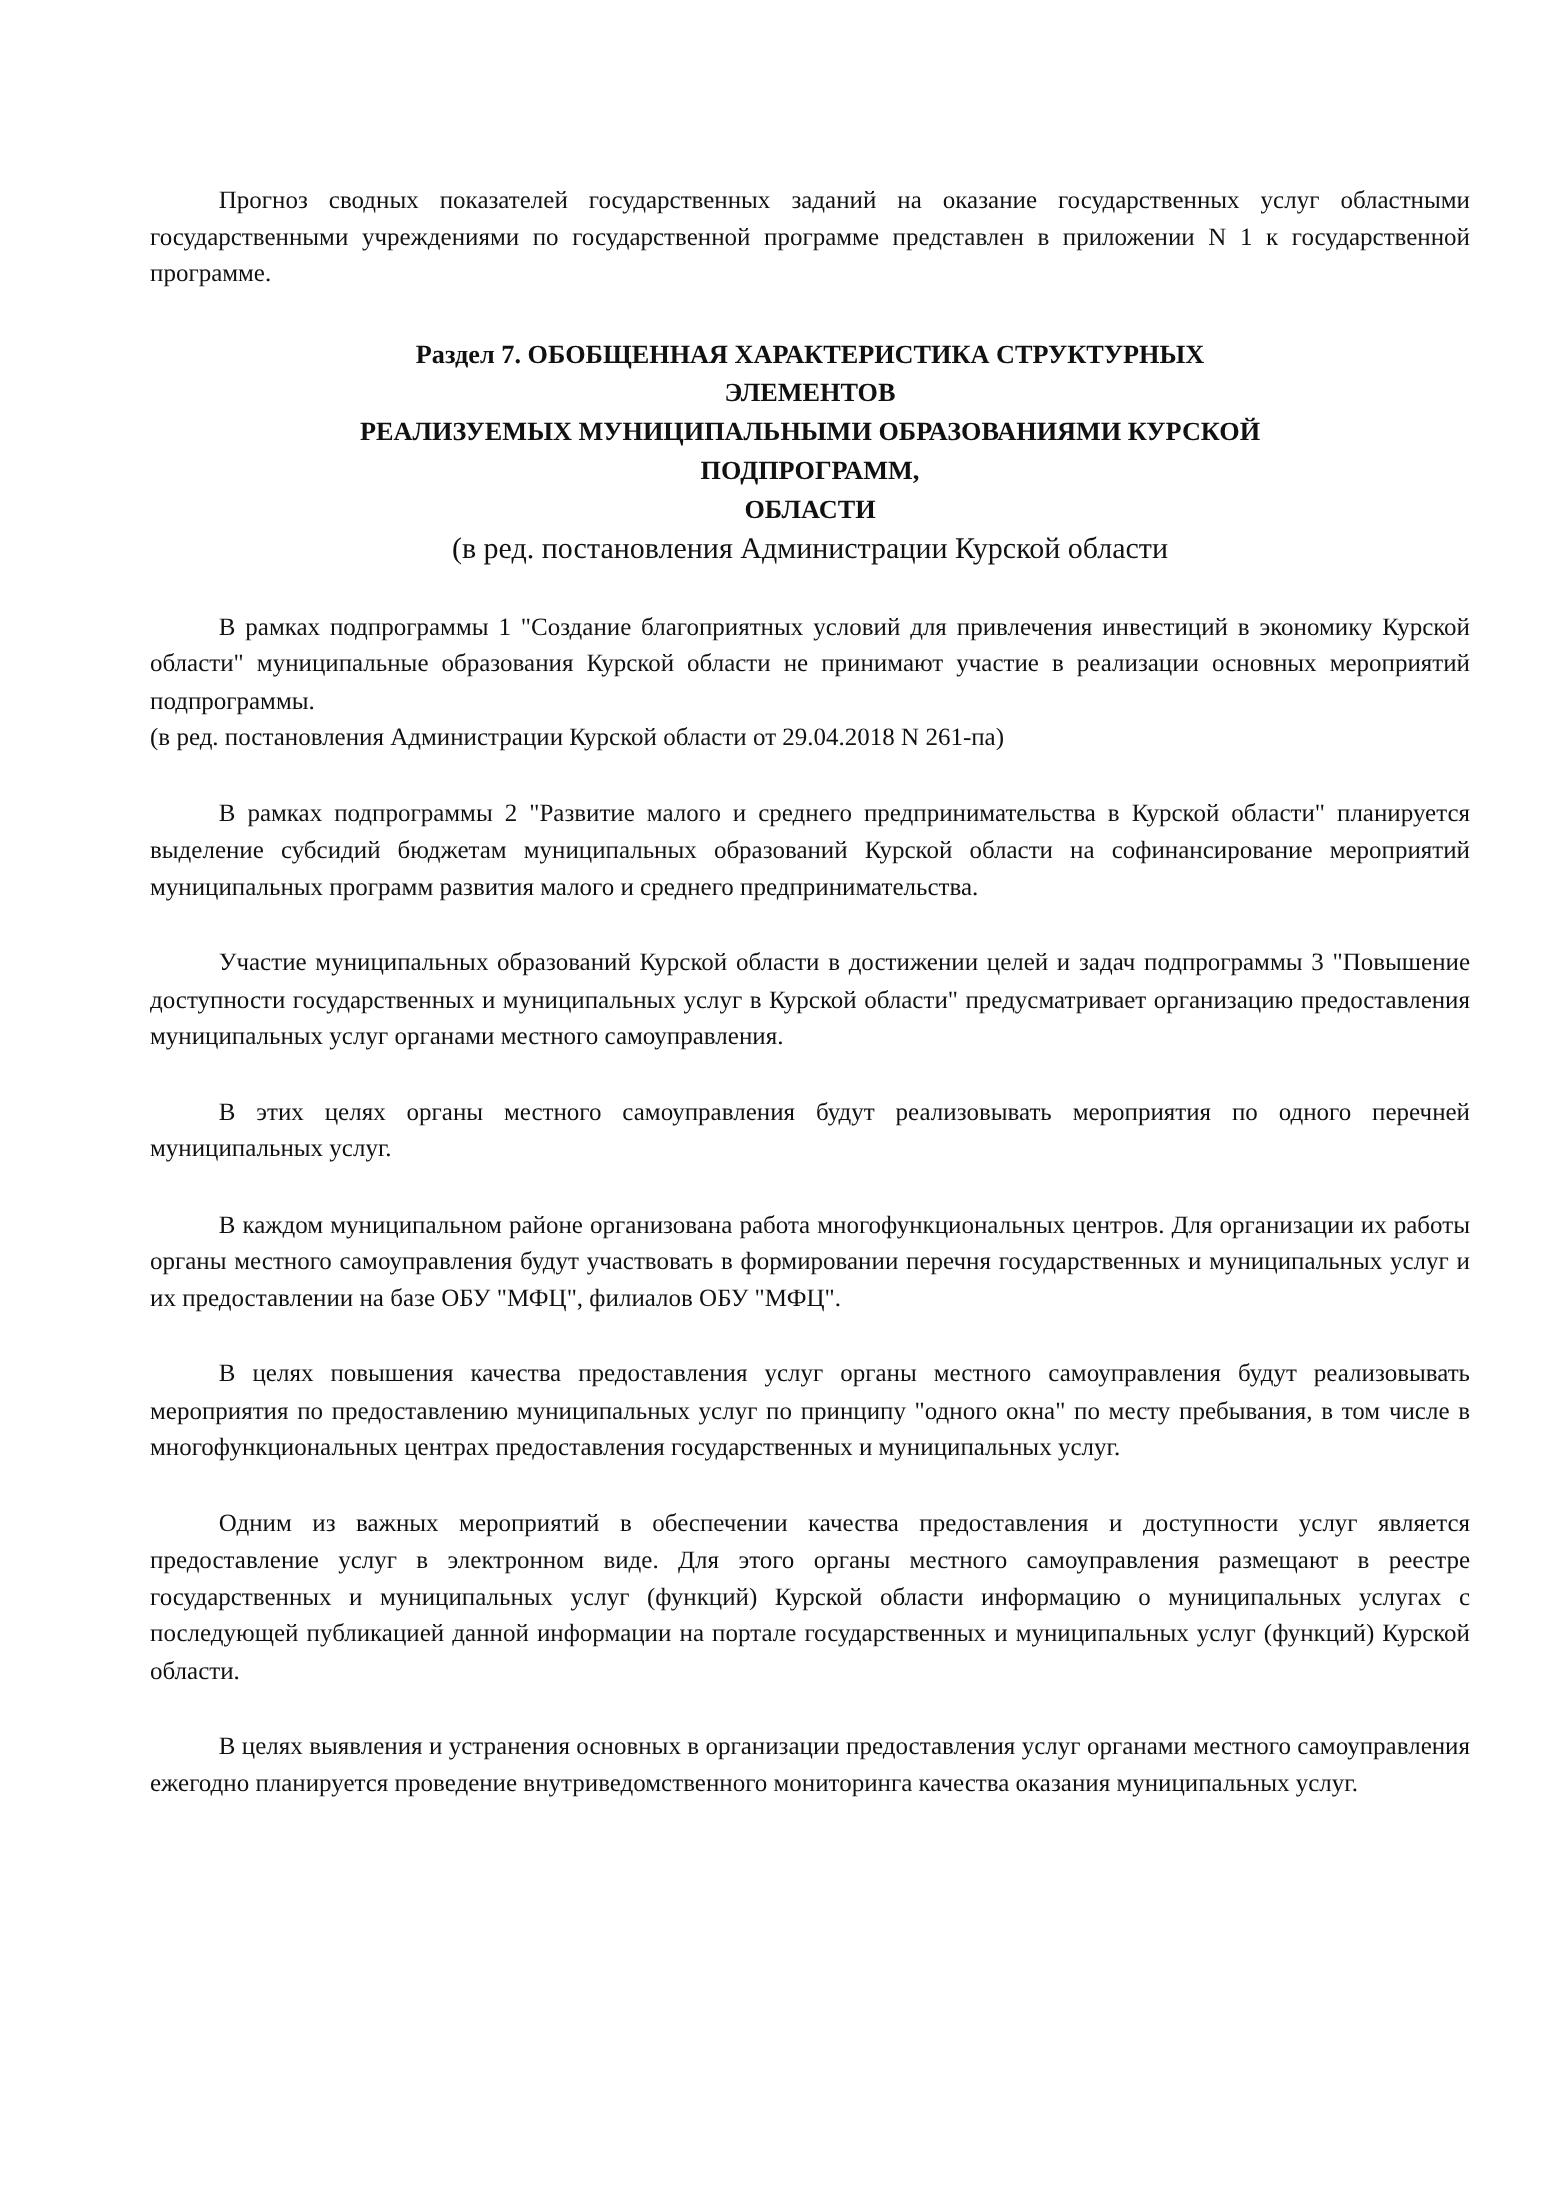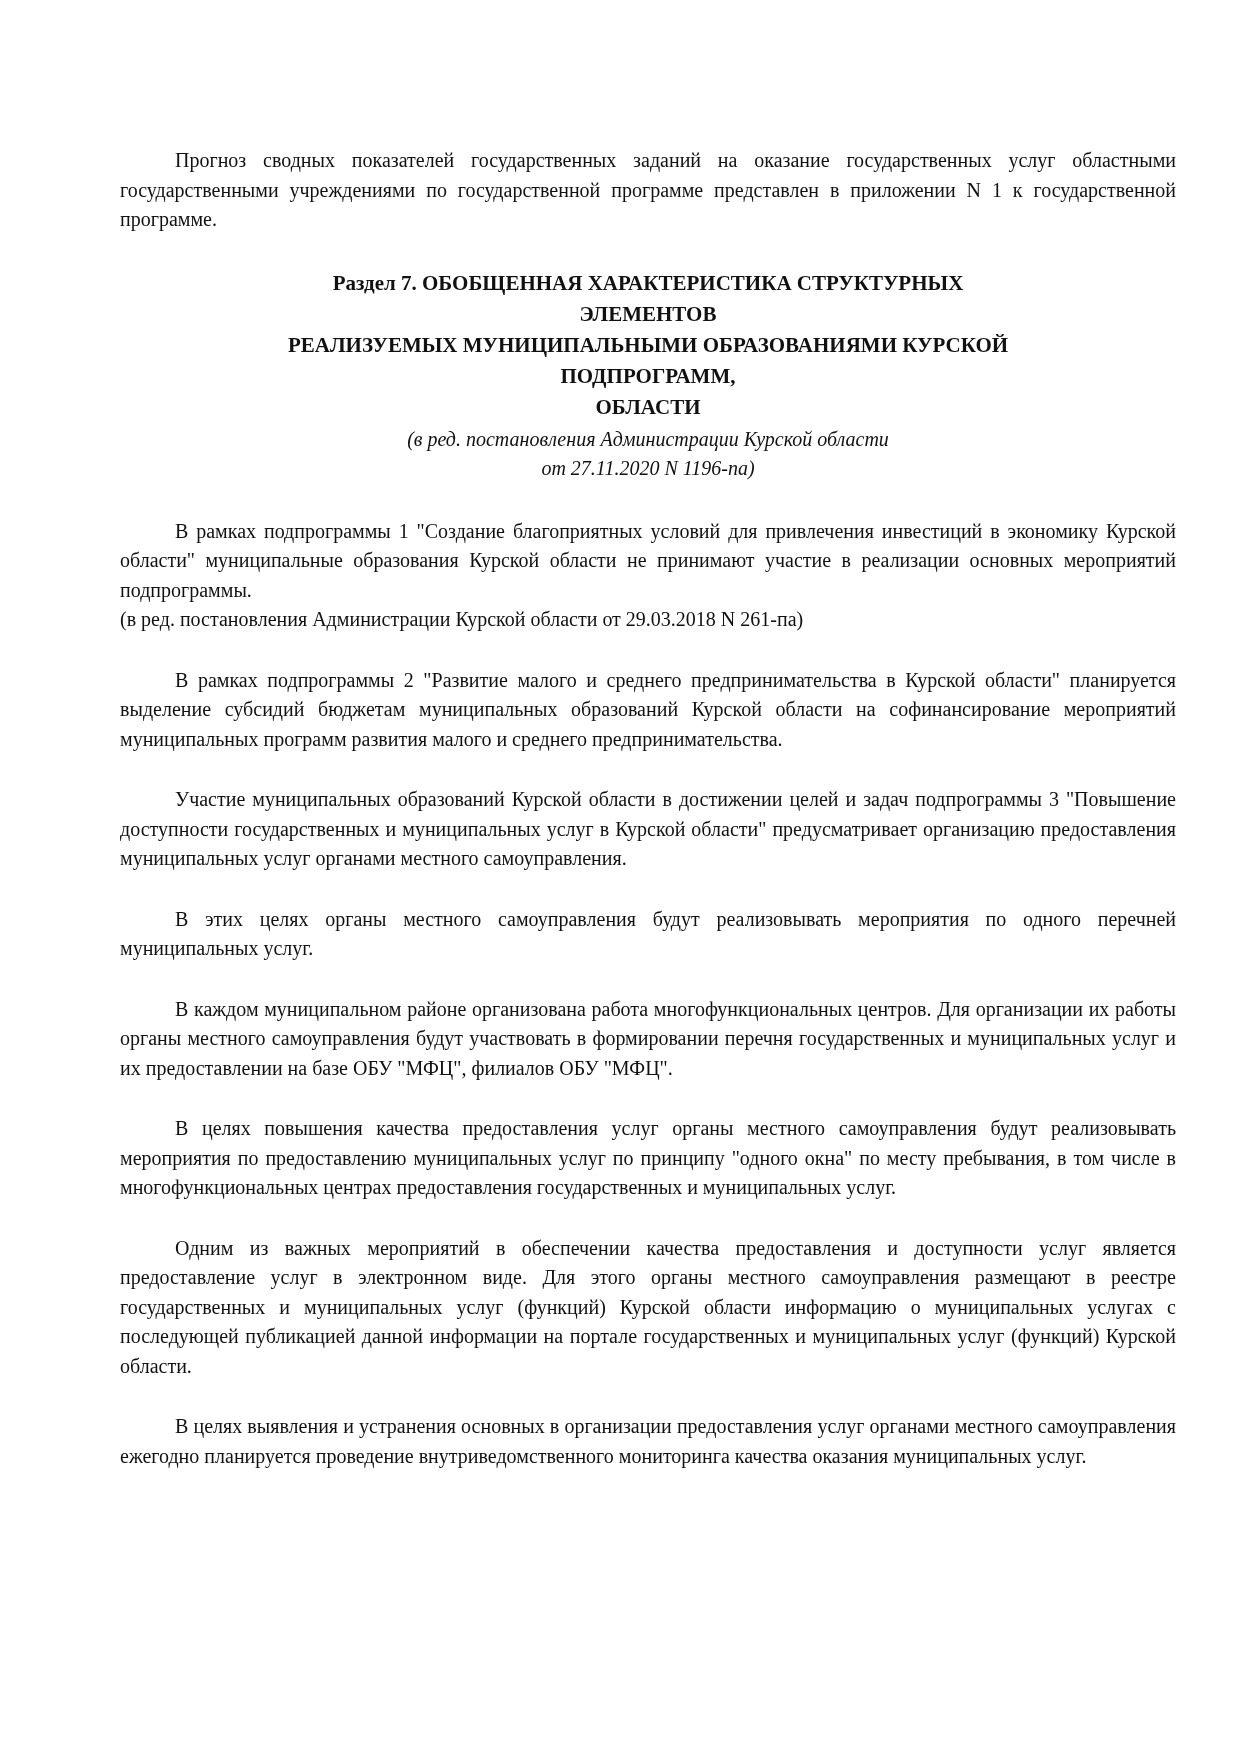--- a/index.html
+++ b/index.html
@@ -24,48 +24,46 @@
   .heading {
     text-align: center;
     font-weight: bold;
     font-size: 21px;
     line-height: 31px;
     margin: 33px 0 0 0;
   }
   .heading div { margin: 0; }
   .subnote {
     text-align: center;
-    font-size: 20px;
+    font-size: 24px;
     line-height: 29px;
     margin: 2px 0 34px 0;
-    font-style: italic;
   }
 </style>
 </head>
 <body>
 
 <div class="page">
 
   <p class="para">Прогноз сводных показателей государственных заданий на оказание государственных услуг областными государственными учреждениями по государственной программе представлен в приложении N 1 к государственной программе.</p>
 
   <div class="heading">
     <div>Раздел 7. ОБОБЩЕННАЯ ХАРАКТЕРИСТИКА СТРУКТУРНЫХ</div>
     <div>ЭЛЕМЕНТОВ</div>
     <div>РЕАЛИЗУЕМЫХ МУНИЦИПАЛЬНЫМИ ОБРАЗОВАНИЯМИ КУРСКОЙ</div>
     <div>ПОДПРОГРАММ,</div>
     <div>ОБЛАСТИ</div>
   </div>
 
   <div class="subnote">
     <div>(в ред. постановления Администрации Курской области</div>
-    <div>от 27.11.2020 N 1196-па)</div>
   </div>
 
   <p class="para tight">В рамках подпрограммы 1 "Создание благоприятных условий для привлечения инвестиций в экономику Курской области" муниципальные образования Курской области не принимают участие в реализации основных мероприятий подпрограммы.</p>
-  <p class="note">(в ред. постановления Администрации Курской области от 29.03.2018 N 261-па)</p>
+  <p class="note">(в ред. постановления Администрации Курской области от 29.04.2018 N 261-па)</p>
 
   <p class="para">В рамках подпрограммы 2 "Развитие малого и среднего предпринимательства в Курской области" планируется выделение субсидий бюджетам муниципальных образований Курской области на софинансирование мероприятий муниципальных программ развития малого и среднего предпринимательства.</p>
 
   <p class="para">Участие муниципальных образований Курской области в достижении целей и задач подпрограммы 3 "Повышение доступности государственных и муниципальных услуг в Курской области" предусматривает организацию предоставления муниципальных услуг органами местного самоуправления.</p>
 
   <p class="para">В этих целях органы местного самоуправления будут реализовывать мероприятия по одного перечней муниципальных услуг.</p>
 
   <p class="para">В каждом муниципальном районе организована работа многофункциональных центров. Для организации их работы органы местного самоуправления будут участвовать в формировании перечня государственных и муниципальных услуг и их предоставлении на базе ОБУ "МФЦ", филиалов ОБУ "МФЦ".</p>
 
   <p class="para">В целях повышения качества предоставления услуг органы местного самоуправления будут реализовывать мероприятия по предоставлению муниципальных услуг по принципу "одного окна" по месту пребывания, в том числе в многофункциональных центрах предоставления государственных и муниципальных услуг.</p>

